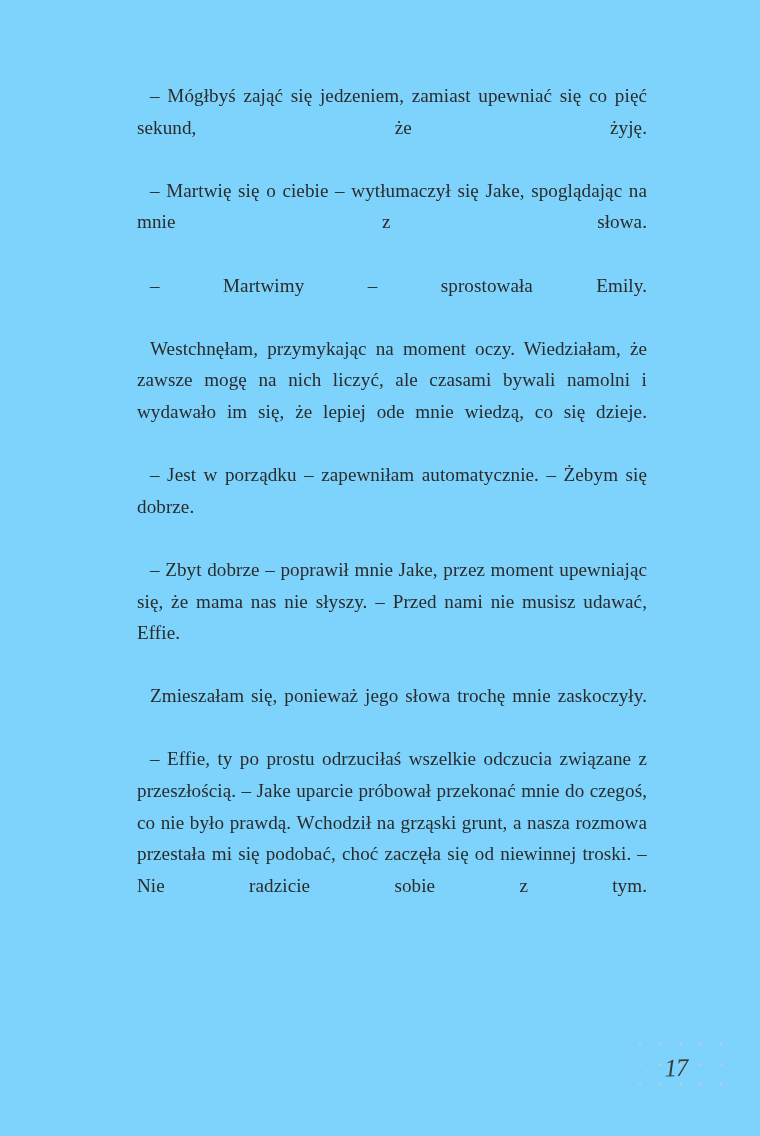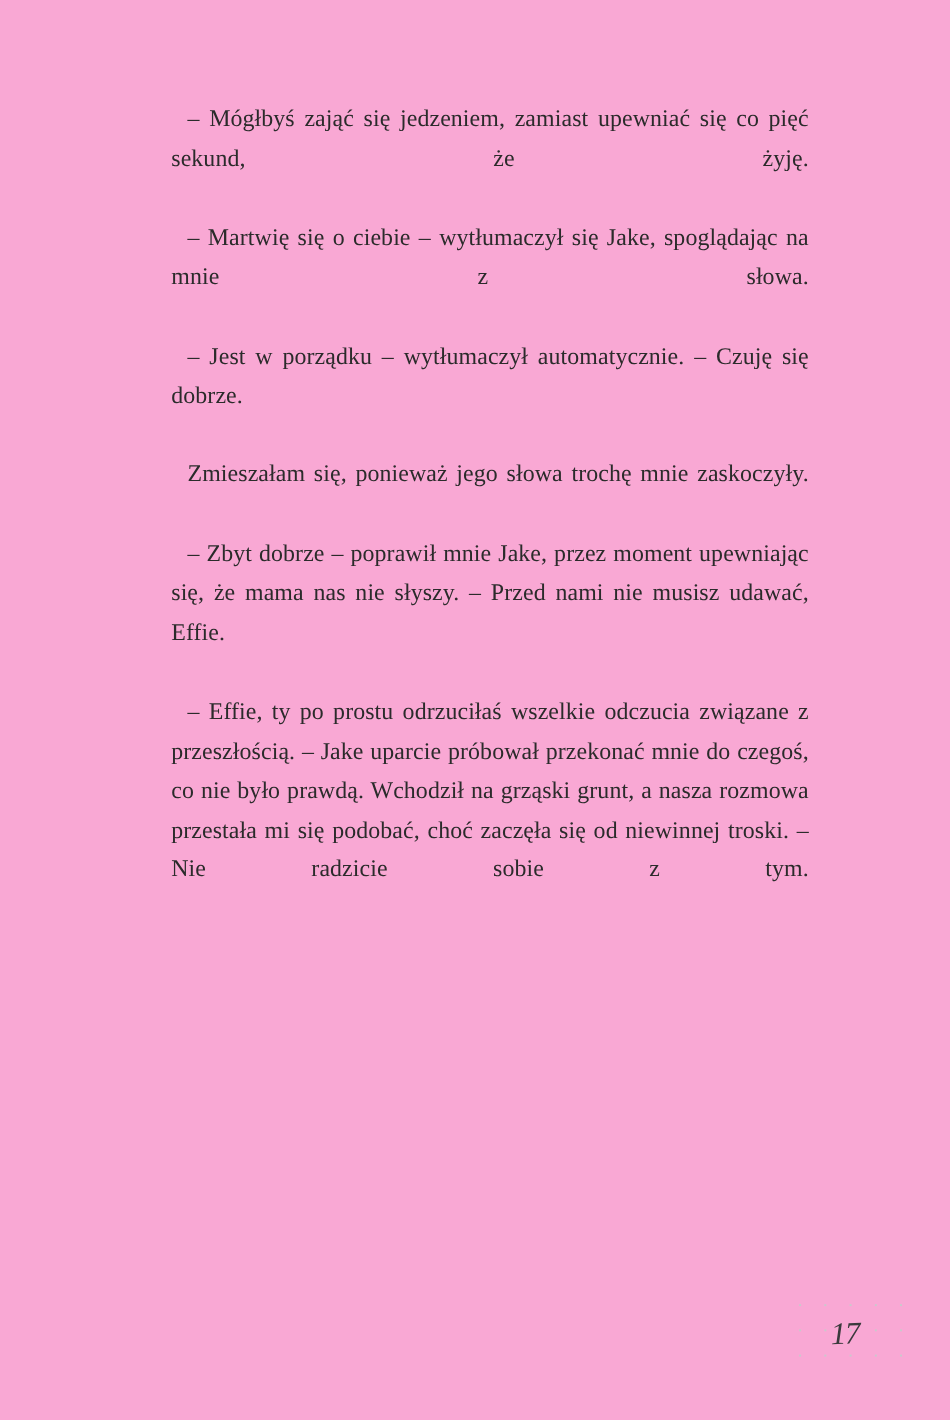--- a/index.html
+++ b/index.html
@@ -11,21 +11,21 @@
 
   body {
     font-family: "Liberation Serif", "DejaVu Serif", serif;
     color: #2b2b2b;
   }
 
   .page {
     position: relative;
     width: 760px;
     height: 1136px;
-    background: #f9a8d4;
+    background: #7dd3fc;
     overflow: hidden;
     box-sizing: border-box;
   }
 
   
   .text-block {
     position: absolute;
     left: 137px;
     top: 80px;
     width: 510px;
@@ -87,23 +87,25 @@
   }
 </style>
 </head>
 <body>
 
 <div class="page">
 
   <div class="text-block">
     <p class="para">– Mógłbyś zająć się jedzeniem, zamiast upewniać się co pięć sekund, że żyję.</p>
     <p class="para">– Martwię się o ciebie – wytłumaczył się Jake, spoglądając na mnie z słowa.</p>
-    <p class="para">– Jest w porządku – wytłumaczył automatycznie. – Czuję się dobrze.</p>
+    <p class="para">– Martwimy – sprostowała Emily.</p>
+    <p class="para">Westchnęłam, przymykając na moment oczy. Wiedziałam, że zawsze mogę na nich liczyć, ale czasami bywali namolni i wydawało im się, że lepiej ode mnie wiedzą, co się dzieje.</p>
+    <p class="para">– Jest w porządku – zapewniłam automatycznie. – Żebym się dobrze.</p>
+    <p class="para">– Zbyt dobrze – poprawił mnie Jake, przez moment upewniając się, że mama nas nie słyszy. – Przed nami nie musisz udawać, Effie.</p>
     <p class="para">Zmieszałam się, ponieważ jego słowa trochę mnie zaskoczyły.</p>
-    <p class="para">– Zbyt dobrze – poprawił mnie Jake, przez moment upewniając się, że mama nas nie słyszy. – Przed nami nie musisz udawać, Effie.</p>
     <p class="para">– Effie, ty po prostu odrzuciłaś wszelkie odczucia związane z przeszłością. – Jake uparcie próbował przekonać mnie do czegoś, co nie było prawdą. Wchodził na grząski grunt, a nasza rozmowa przestała mi się podobać, choć zaczęła się od niewinnej troski. – Nie radzicie sobie z tym.</p>
 
   </div>
 
   <div class="folio">
     <div class="folio-dots"></div>
     <div class="folio-number">17</div>
   </div>
 
 </div>

